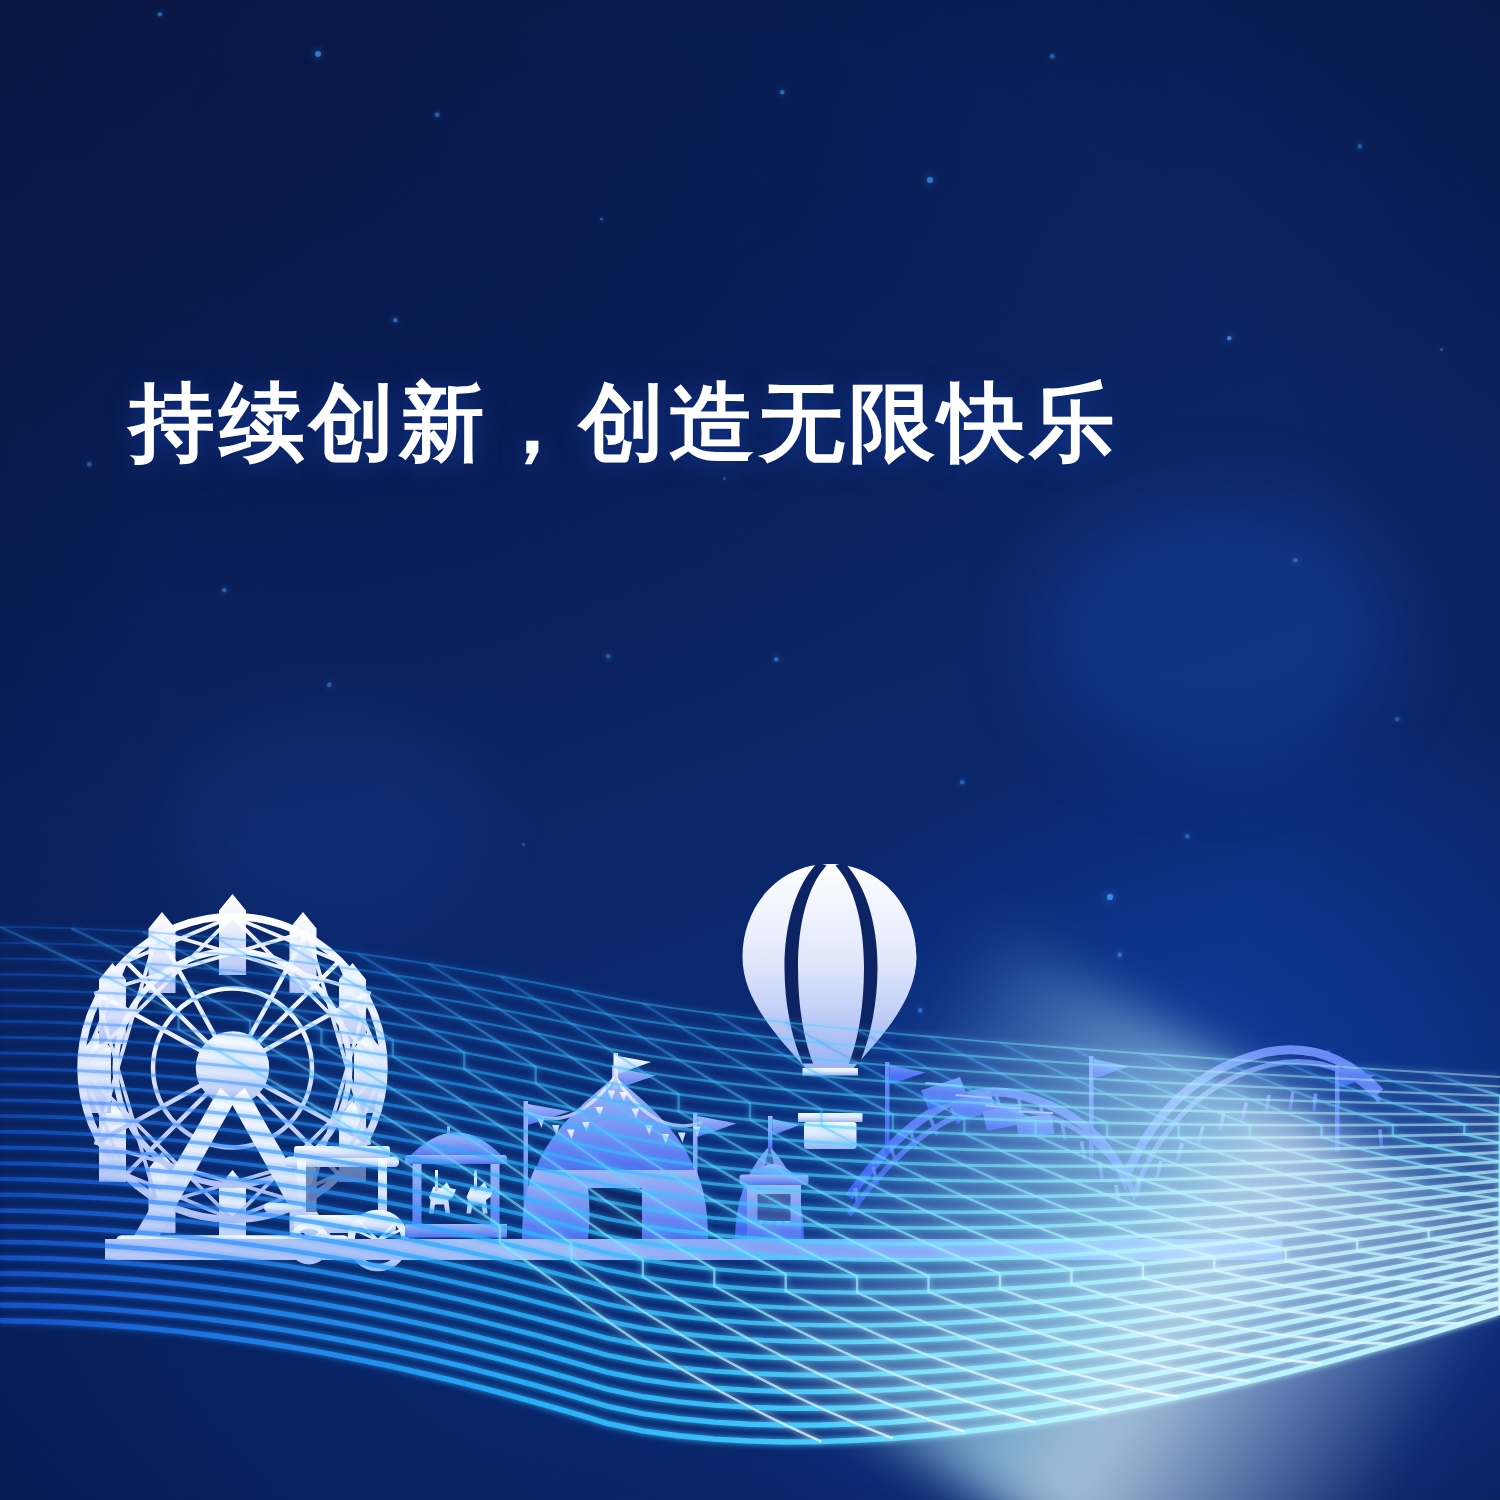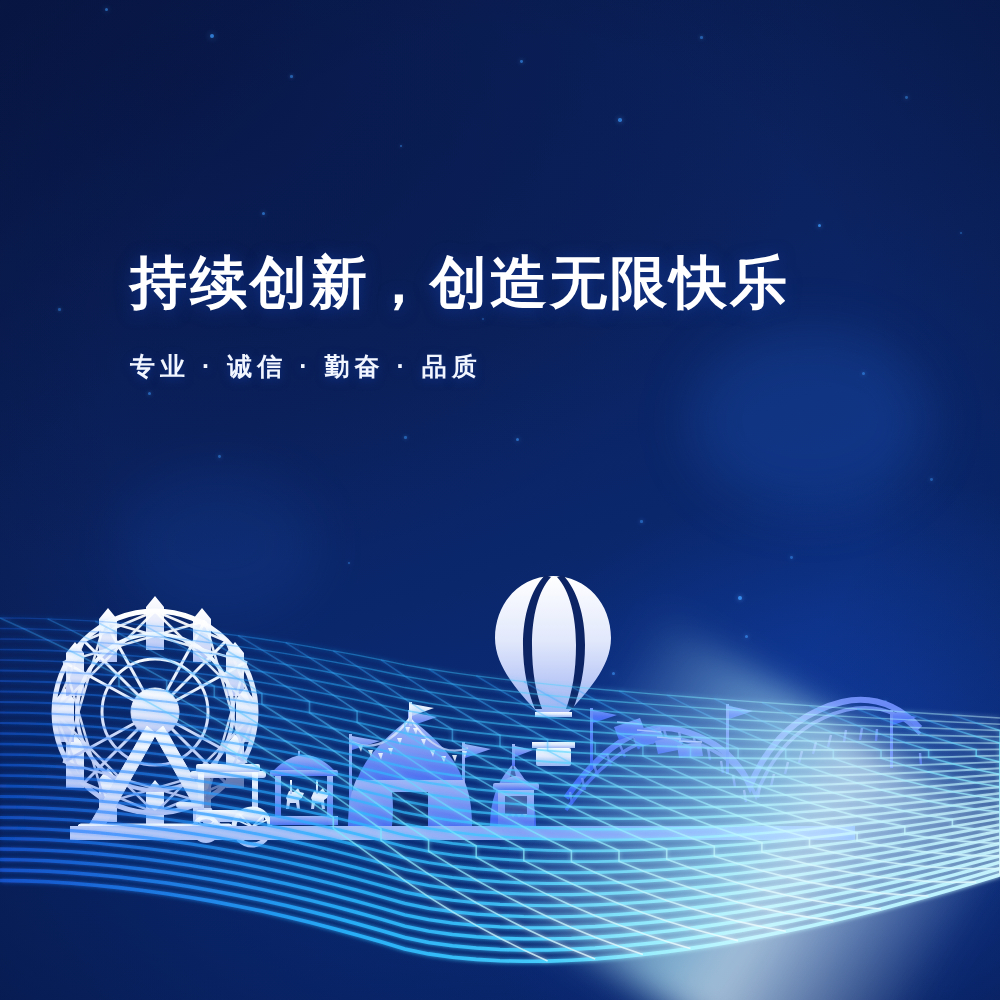--- a/index.html
+++ b/index.html
@@ -19,21 +19,21 @@
       radial-gradient(ellipse 90% 70% at 18% 8%, rgba(8,24,74,.95) 0%, rgba(8,24,74,0) 70%),
       linear-gradient(160deg,#0a1f56 0%,#0b2361 38%,#0a2a74 68%,#0b2f86 100%);
   }
   .vign{position:absolute;inset:0;
     background:radial-gradient(ellipse 85% 85% at 50% 42%, rgba(0,0,0,0) 45%, rgba(3,10,38,.55) 100%);}
   .stars{position:absolute;inset:0;}
   .star{position:absolute;border-radius:50%;background:#3e9bff;}
   .nebula{position:absolute;border-radius:50%;filter:blur(26px);background:rgba(40,110,230,.20);}
 
   
-  .copy{position:absolute;left:86px;top:252px;width:860px;margin-left:44px;}
+  .copy{position:absolute;left:86px;top:252px;width:860px;}
   .title{
     color:#ffffff;font-size:57px;line-height:1.08;font-weight:700;
     letter-spacing:3px;white-space:nowrap;
     text-shadow:0 2px 16px rgba(20,60,160,.75);
   }
   .subtitle{
     margin-top:36px;color:#f2f6ff;font-size:25px;font-weight:700;
     letter-spacing:5px;white-space:nowrap;
     text-shadow:0 2px 10px rgba(20,60,160,.6);
   }
@@ -84,21 +84,20 @@
       <div class="star" style="left: 612px; top: 672px; width: 3.2px; height: 3.2px; opacity: 0.6; box-shadow: rgba(90, 170, 255, 0.8) 0px 0px 4.8px;"></div>
       <div class="star" style="left: 166px; top: 612px; width: 2.6px; height: 2.6px; opacity: 0.45; box-shadow: rgba(90, 170, 255, 0.8) 0px 0px 3.9px;"></div>
       <div class="star" style="left: 482px; top: 318px; width: 2.4px; height: 2.4px; opacity: 0.4; box-shadow: rgba(90, 170, 255, 0.8) 0px 0px 3.6px;"></div>
       <div class="star" style="left: 790px; top: 556px; width: 2.8px; height: 2.8px; opacity: 0.5; box-shadow: rgba(90, 170, 255, 0.8) 0px 0px 4.2px;"></div>
       <div class="star" style="left: 884px; top: 700px; width: 3px; height: 3px; opacity: 0.5; box-shadow: rgba(90, 170, 255, 0.8) 0px 0px 4.5px;"></div>
     </div>
   <div class="vign"></div>
 
   <div class="copy">
     <div class="title">持续创新，创造无限快乐</div>
-    <div class="subtitle">专业 · 诚信 · 勤奋 · 品质</div>
   </div>
 
   <div class="scene">
     <svg width="1000" height="370" viewBox="0 0 1000 370" xmlns="http://www.w3.org/2000/svg">
       <defs>
         <linearGradient id="gWhite" x1="0" y1="0" x2="0" y2="1">
           <stop offset="0%" stop-color="#ffffff"></stop>
           <stop offset="55%" stop-color="#e4e9fb"></stop>
           <stop offset="100%" stop-color="#b7c4f4"></stop>
         </linearGradient>

